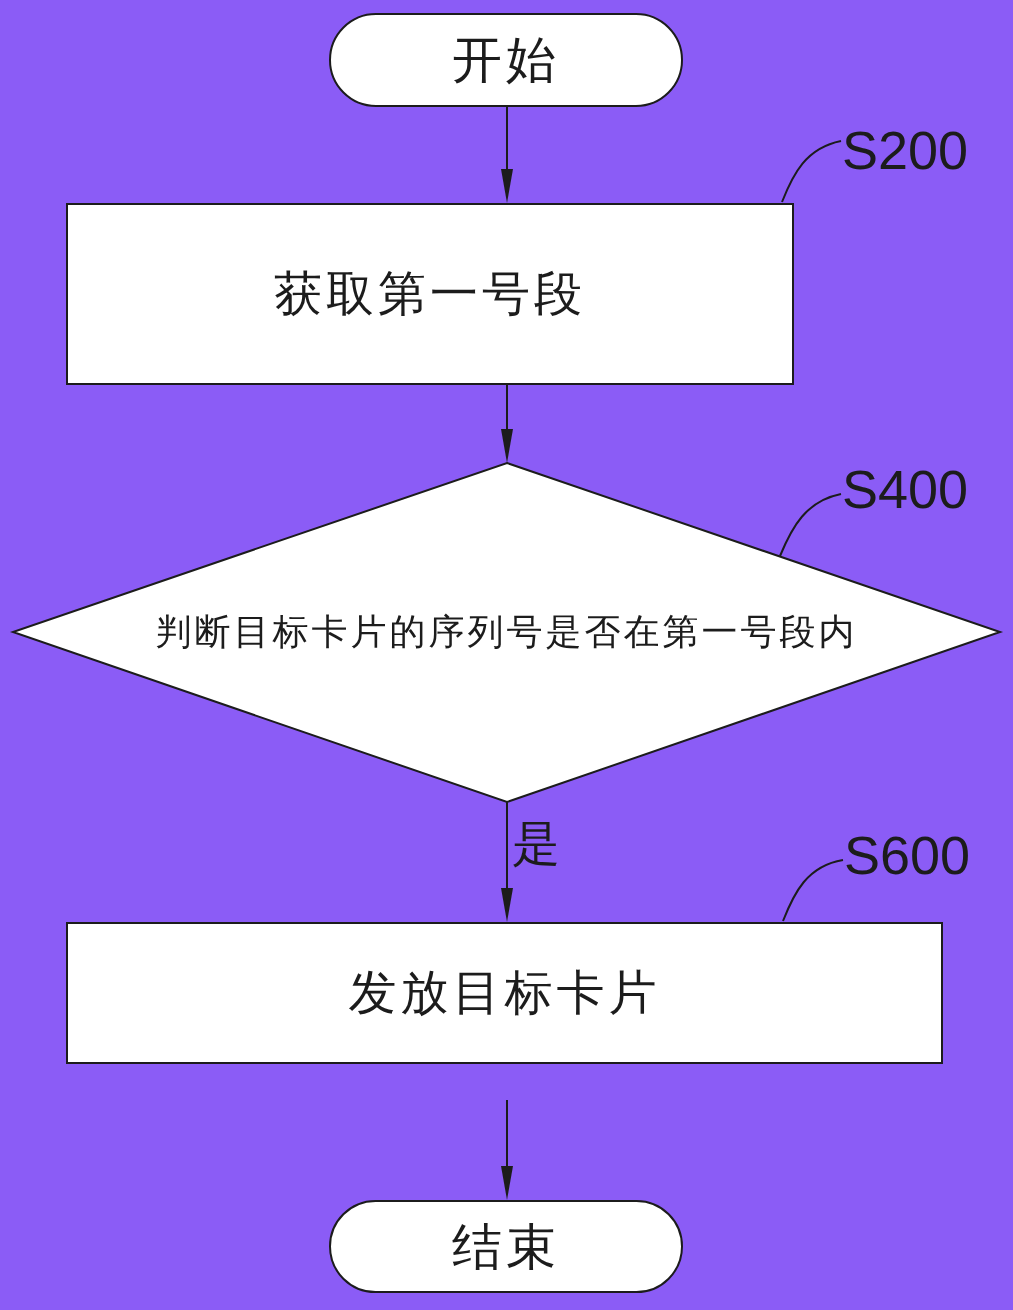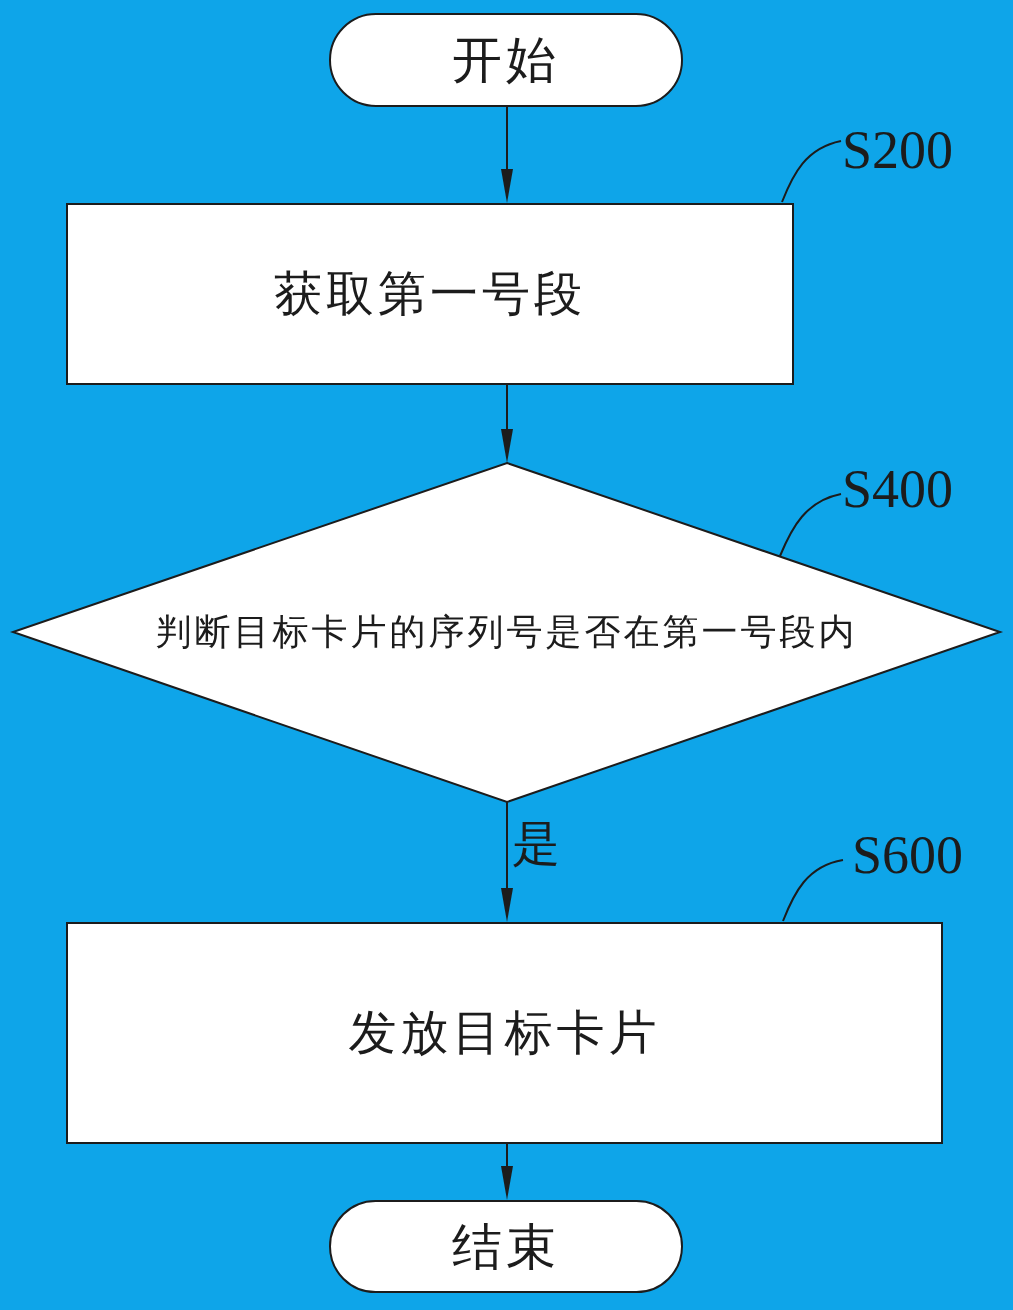--- a/index.html
+++ b/index.html
@@ -4,22 +4,22 @@
 <style>
   html, body {
     margin: 0;
     padding: 0;
     background: #ffffff;
   }
   .canvas {
     position: relative;
     width: 1013px;
     height: 1310px;
-    background: #0ea5e9;
-    font-family: Liberation Serif, serif;
+    background: #8b5cf6;
+    font-family: Liberation Sans, sans-serif;
     color: #1c1c1c;
     overflow: hidden;
   }
   .lines {
     position: absolute;
     left: 0;
     top: 0;
     width: 1013px;
     height: 1310px;
   }
@@ -61,21 +61,21 @@
   .proc-1 {
     left: 66px;
     top: 203px;
     width: 728px;
     height: 182px;
   }
   .proc-2 {
     left: 66px;
     top: 922px;
     width: 877px;
-    height: 222px;
+    height: 142px;
   }
   .decision-text {
     position: absolute;
     left: 13px;
     top: 602px;
     width: 987px;
     height: 60px;
     display: flex;
     align-items: center;
     justify-content: center;
@@ -85,21 +85,21 @@
     white-space: nowrap;
   }
   .step-tag {
     position: absolute;
     font-size: 54px;
     line-height: 1;
     white-space: nowrap;
   }
   .tag-s200 { left: 842px; top: 103px; margin-top: 20px; }
   .tag-s400 { left: 842px; top: 462px; }
-  .tag-s600 { left: 844px; top: 828px; margin-left: 8px; }
+  .tag-s600 { left: 844px; top: 828px; }
   .branch-label {
     position: absolute;
     left: 512px;
     top: 820px;
     font-size: 48px;
     line-height: 1;
     white-space: nowrap;
   }
 </style>
 </head>

